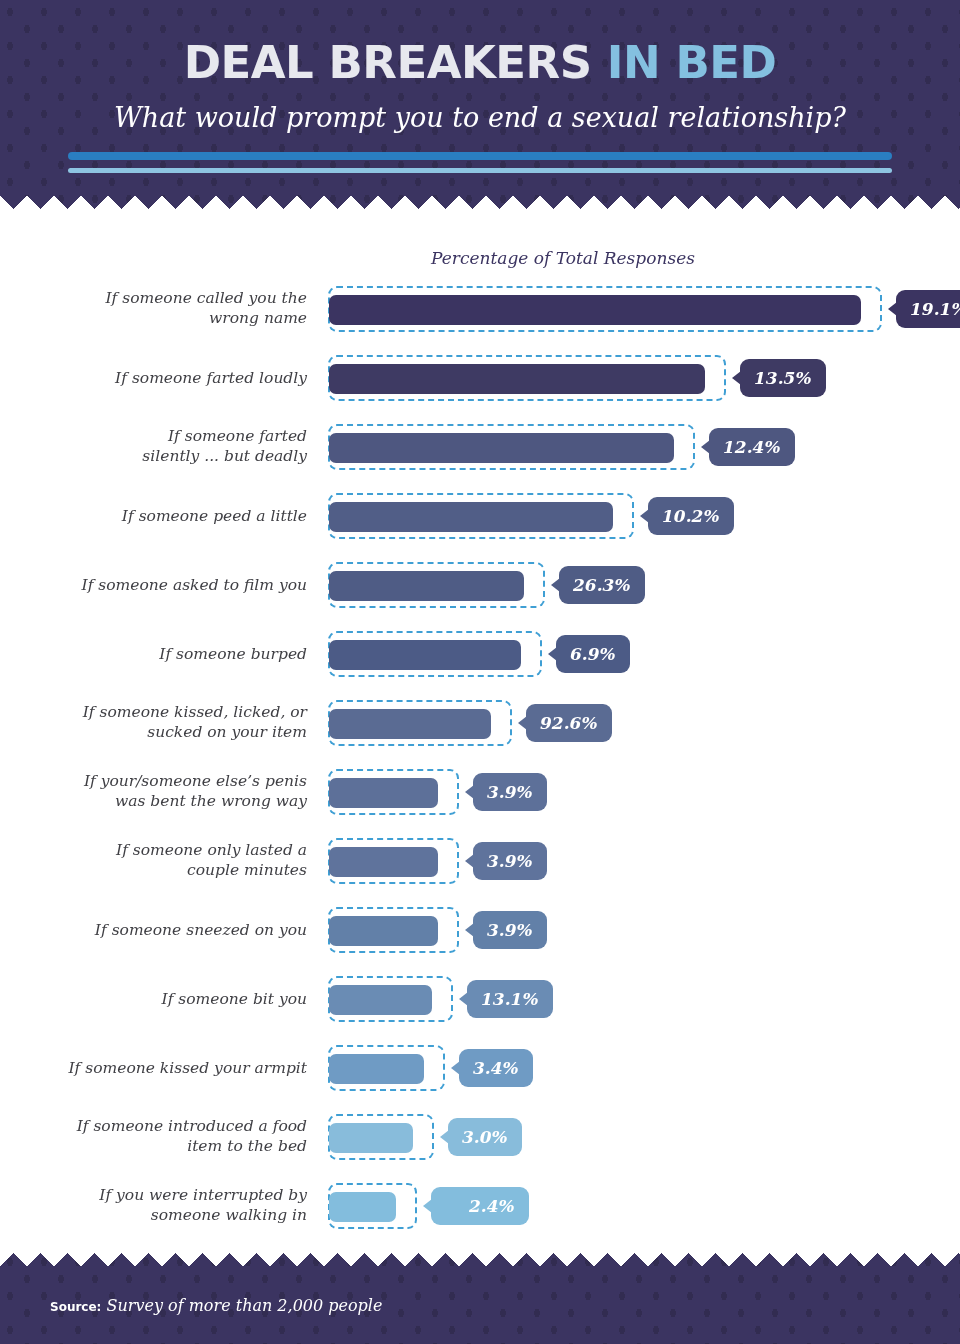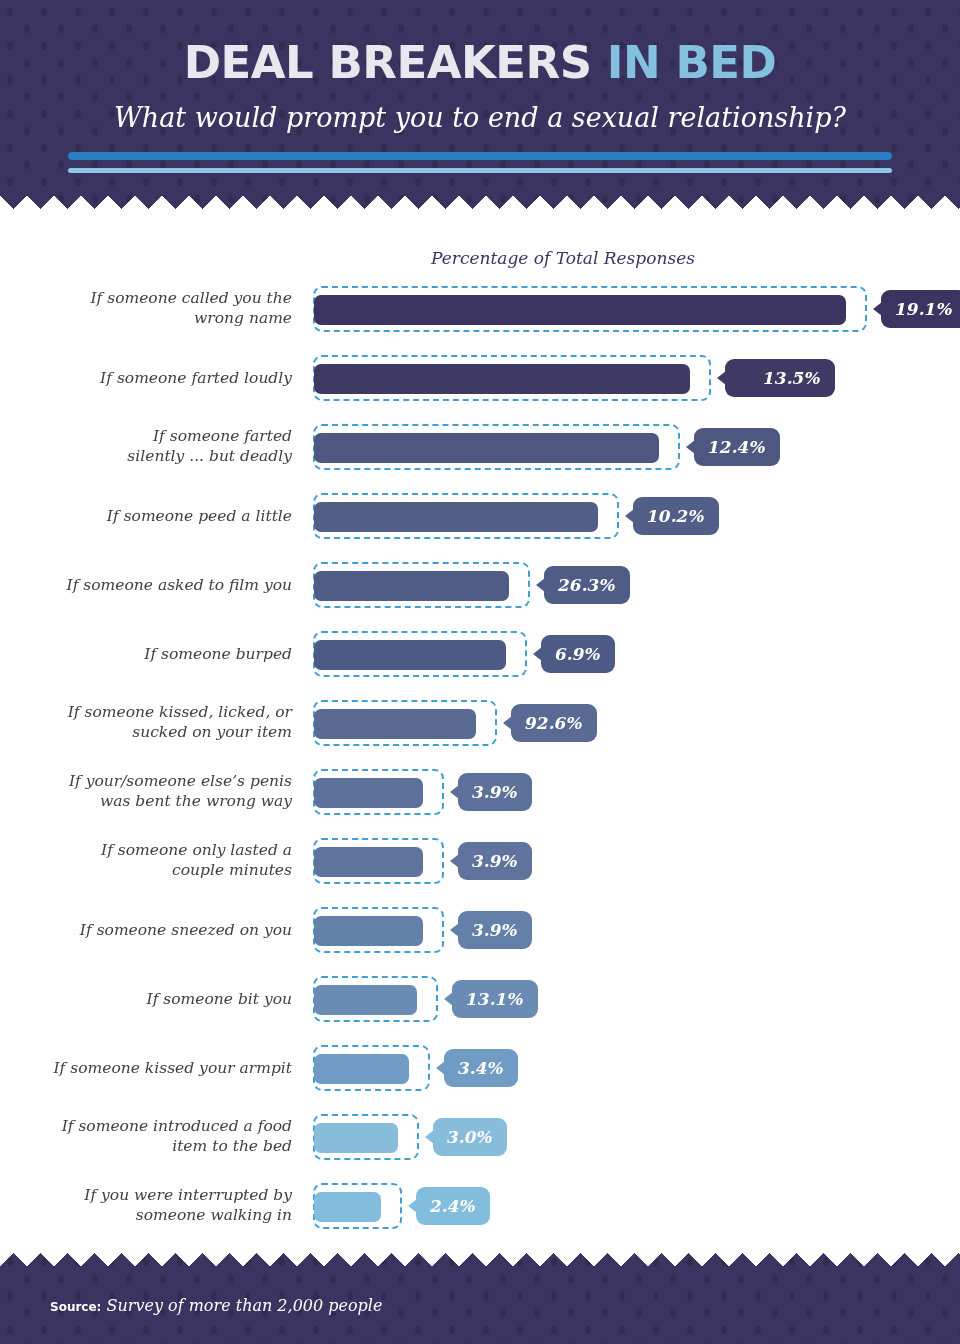--- a/index.html
+++ b/index.html
@@ -142,20 +142,21 @@
     font-style:italic;
     font-size:17px;
     color:#3b3461;
     white-space:nowrap;
   }
 
   .rows {
     position:absolute;
     top:62px; left:0;
     width:960px;
+    padding-left:15px;
   }
 
   .row {
     position:relative;
     height:69px;
     width:960px;
   }
 
   .row-label {
     position:absolute;
@@ -258,21 +259,21 @@
             </div>
           </div>
         </div>
         <div class="row">
           <div class="row-label">If someone farted loudly</div>
           <div class="bar-area">
             <div class="bar-shell" style="width: 398px;">
               <div class="bar-fill" style="width: 376px; background: rgb(62, 58, 99);"></div>
             </div>
             <div class="bubble" style="background: rgb(62, 58, 99); color: rgb(62, 58, 99);">
-              <span style="color: rgb(255, 255, 255); margin-left: 24px;">13.5%</span>
+              <span style="color: rgb(255, 255, 255);">13.5%</span>
             </div>
           </div>
         </div>
         <div class="row">
           <div class="row-label">If someone farted<br><span>silently ... but deadly</span></div>
           <div class="bar-area">
             <div class="bar-shell" style="width: 367px;">
               <div class="bar-fill" style="width: 345px; background: rgb(78, 87, 128);"></div>
             </div>
             <div class="bubble" style="background: rgb(78, 87, 128); color: rgb(78, 87, 128);">
@@ -390,21 +391,21 @@
             </div>
           </div>
         </div>
         <div class="row">
           <div class="row-label">If you were interrupted by<br><span>someone walking in</span></div>
           <div class="bar-area">
             <div class="bar-shell" style="width: 89px;">
               <div class="bar-fill" style="width: 67px; background: rgb(131, 189, 221);"></div>
             </div>
             <div class="bubble" style="background: rgb(131, 189, 221); color: rgb(131, 189, 221);">
-              <span style="color: rgb(255, 255, 255);">2.4%</span>
+              <span style="color: rgb(255, 255, 255); margin-left: 24px;">2.4%</span>
             </div>
           </div>
         </div>
         <div class="row">
           <div class="row-label">If someone broke a bed<br><span>frame or couch</span></div>
           <div class="bar-area">
             <div class="bar-shell" style="width: 53px;">
               <div class="bar-fill" style="width: 31px; background: rgb(140, 197, 228);"></div>
             </div>
             <div class="bubble" style="background: rgb(140, 197, 228); color: rgb(140, 197, 228);">

